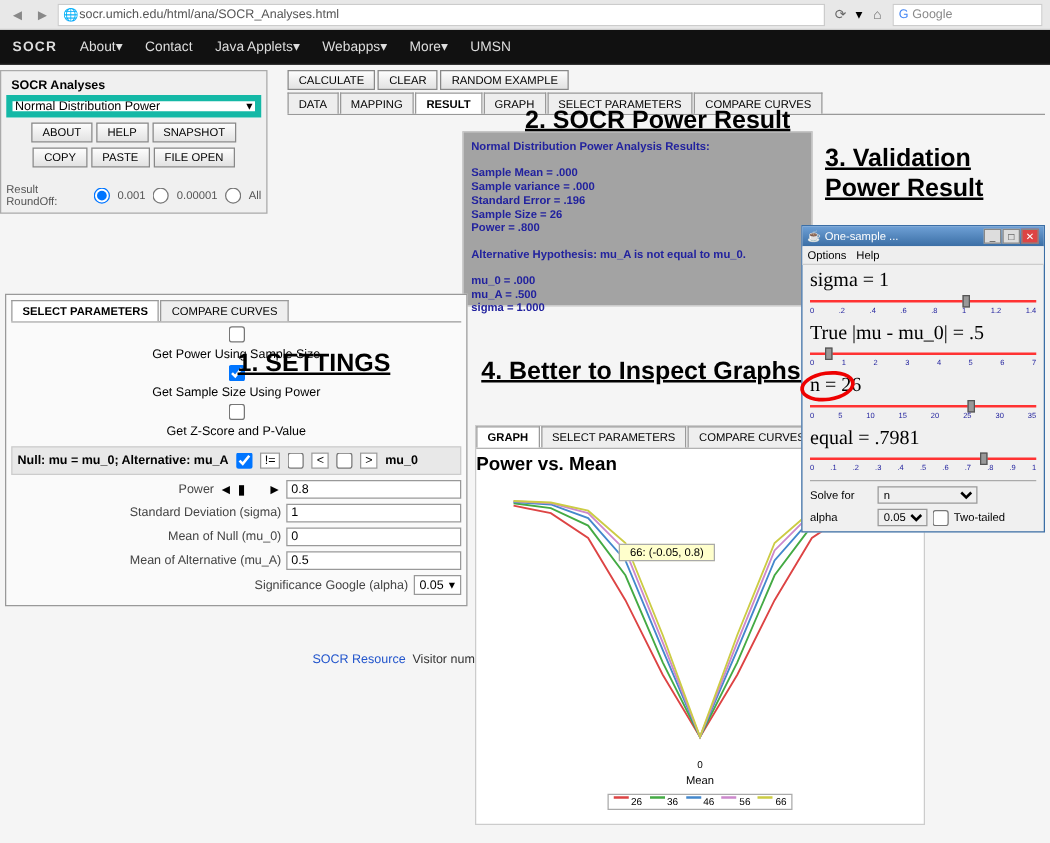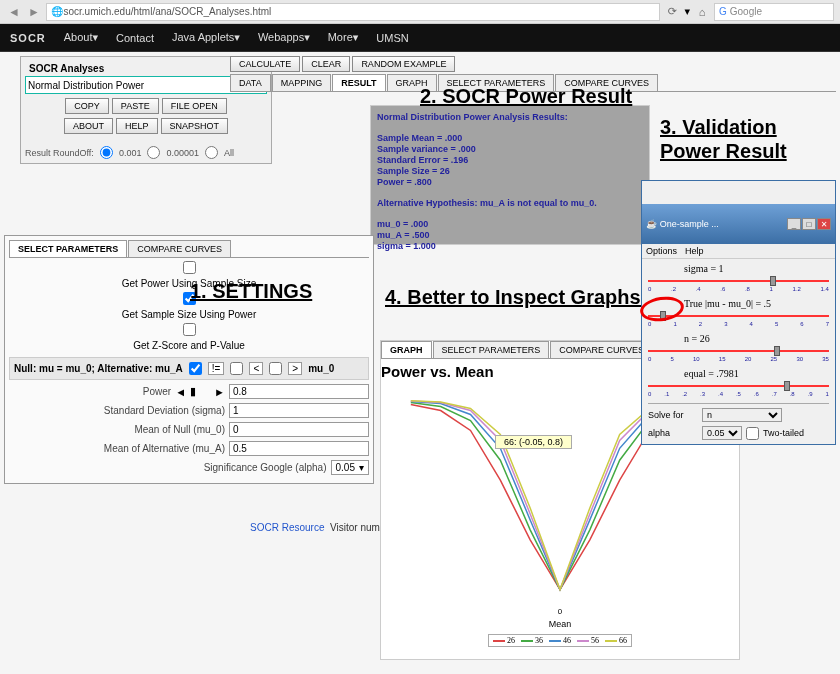--- a/index.html
+++ b/index.html
@@ -7,21 +7,21 @@
 .browser-bar { height: 24px; background: #e8e8e8; border-bottom: 1px solid #ccc; display: flex; align-items: center; padding: 0 6px; gap: 4px; }
 .nav-arrow { width: 16px; height: 16px; display: flex; align-items: center; justify-content: center; color: #888; font-size: 12px; }
 .url-bar { flex: 1; height: 18px; background: #fff; border: 1px solid #ccc; padding: 0 4px; font-size: 10px; color: #555; display: flex; align-items: center; }
 .reload-icon, .home-icon { width: 16px; height: 16px; display: flex; align-items: center; justify-content: center; color: #666; }
 .search-box { width: 120px; height: 18px; background: #fff; border: 1px solid #ccc; padding: 0 4px; font-size: 10px; color: #888; display: flex; align-items: center; gap: 3px; }
 .top-nav { height: 28px; background: #111; display: flex; align-items: center; padding: 0 10px; gap: 18px; color: #ddd; font-size: 11px; border-bottom: 1px solid #333; }
 .top-nav .logo { font-weight: bold; letter-spacing: 1px; }
 .top-nav .item { cursor: pointer; }
 .panel-box { border: 1px solid #aaa; background: #f0f0f0; padding: 4px; margin-bottom: 4px; }
 .panel-title { font-weight: bold; font-size: 10px; padding: 2px 4px; }
-.dropdown { width: 100%; height: 18px; border: 1px solid #14b8a6; background: #fff; font-size: 10px; padding: 0 2px; display: flex; align-items: center; justify-content: space-between; }
+.dropdown { width: 100%; height: 18px; border: 5px solid #14b8a6; background: #fff; font-size: 10px; padding: 0 2px; display: flex; align-items: center; justify-content: space-between; }
 .btn-row { display: flex; gap: 3px; margin: 4px 0; justify-content: center; }
 .btn { border: 1px solid #888; background: linear-gradient(#fdfdfd,#e2e2e2); padding: 2px 8px; font-size: 9px; cursor: pointer; }
 .roundoff { font-size: 9px; display: flex; align-items: center; gap: 6px; margin-top: 12px; color: #555; }
 .roundoff input { margin: 0; }
 .tabs { display: flex; border-bottom: 1px solid #999; }
 .tab { border: 1px solid #999; border-bottom: none; padding: 3px 8px; font-size: 9px; background: #eee; margin-right: 1px; cursor: pointer; }
 .tab.active { background: #fff; font-weight: bold; }
 .settings-panel { border: 1px solid #999; background: #fafafa; padding: 4px; width: 370px; position: absolute; left: 4px; top: 235px; }
 .check-row { display: flex; align-items: center; gap: 4px; font-size: 10px; margin: 3px 0; flex-direction: column; }
 .null-row { background: #e8e8e8; border: 1px solid #ccc; padding: 4px; font-size: 10px; display: flex; align-items: center; gap: 6px; margin-top: 6px; }
@@ -36,32 +36,32 @@
 .anno { position: absolute; font-size: 20px; font-weight: bold; text-decoration: underline; color: #000; pointer-events: none; }
 .anno1 { left: 190px; top: 280px; }
 .anno2 { left: 420px; top: 85px; }
 .anno3 { left: 660px; top: 115px; line-height: 1.2; }
 .anno4 { left: 385px; top: 285px; line-height: 1.2; }
 .graph-panel { position: absolute; left: 380px; top: 340px; width: 360px; height: 320px; background: #fff; border: 1px solid #ccc; }
 .graph-tabs { display: flex; border-bottom: 1px solid #999; }
 .graph-title { text-align: left; font-weight: bold; font-size: 15px; margin-top: 4px; }
 .graph-svg { width: 100%; height: 250px; }
 .legend { display: flex; justify-content: center; gap: 6px; font-size: 8px; border: 1px solid #aaa; width: fit-content; margin: 2px auto; padding: 1px 4px; }
-.legend span { display: flex; align-items: center; gap: 2px; font-family: Liberation Serif, serif; }
+.legend span { display: flex; align-items: flex-start; gap: 2px; }
 .legend .sw { width: 12px; height: 2px; display: inline-block; }
 .tooltip { position: absolute; left: 495px; top: 435px; background: #ffffcc; border: 1px solid #aaa; padding: 1px 8px; font-size: 9px; }
 .java-window { position: absolute; right: 4px; top: 180px; width: 195px; border: 1px solid #3b6ea5; background: #f0f0f0; font-size: 9px; }
-.jw-title { background: linear-gradient(#6ea0d6,#3b6ea5); color: #fff; padding: 14px 4px; display: flex; align-items: center; justify-content: space-between; margin-top: 23px; }
+.jw-title { background: linear-gradient(#6ea0d6,#3b6ea5); color: #fff; padding: 2px 4px; display: flex; align-items: center; justify-content: space-between; }
 .jw-title .ctrls { display: flex; gap: 1px; }
 .jw-title .ctrl { width: 14px; height: 12px; background: #ddd; border: 1px solid #888; font-size: 8px; display: flex; align-items: center; justify-content: center; color: #333;}
 .jw-title .ctrl.close { background: #d44; color: #fff; }
 .jw-menu { background: #eee; padding: 2px 4px; display: flex; gap: 8px; border-bottom: 1px solid #ccc; }
 .jw-body { padding: 4px 6px; }
 .jw-row { margin-bottom: 6px; }
-.jw-row .lbl { font-family: 'Times New Roman', serif; font-size: 10px; margin-bottom: 2px; display: block; margin-left: 36px;}
+.jw-row .lbl { font-family: 'Times New Roman', serif; font-size: 16px; margin-bottom: 2px; display: block;}
 .slider { position: relative; height: 16px; }
 .slider .track { position: absolute; left: 0; right: 0; top: 4px; height: 2px; background: #f33; }
 .slider .thumb { position: absolute; top: 0; width: 6px; height: 10px; background: #999; border: 1px solid #555; }
 .slider .ticks { position: absolute; left: 0; right: 0; top: 10px; display: flex; justify-content: space-between; font-size: 6px; color: #22229e; }
 .circle-n { position: absolute; left: 640px; top: 297px; width: 44px; height: 24px; border: 3px solid #e00; border-radius: 50%; transform: rotate(-8deg); pointer-events: none; }
 .solve-row { display: flex; align-items: center; gap: 4px; margin-top: 4px; }
 .solve-row select, .solve-row input { font-size: 9px; border: 1px solid #999; }
 .footer-link { position: absolute; left: 250px; top: 522px; font-size: 10px; color: #2255cc; }
 .footer-text { position: absolute; left: 330px; top: 522px; font-size: 10px; color: #333; }
 hr.divider { border: none; border-top: 1px solid #aaa; margin: 4px 0;}
@@ -88,36 +88,36 @@
 <div class="top-nav">
   <span class="logo">SOCR</span>
   <span class="item">About▾</span>
   <span class="item">Contact</span>
   <span class="item">Java Applets▾</span>
   <span class="item">Webapps▾</span>
   <span class="item">More▾</span>
   <span class="item">UMSN</span>
 </div>
 
-<div style="position:absolute; left:20px; top:56px; width:252px;">
+<div style="position:absolute; left:0; top:56px; width:214px;">
   <div class="panel-box">
     <div class="panel-title">SOCR Analyses</div>
     <div class="dropdown">
       <span>Normal Distribution Power</span>
         <span>▾</span>
     </div>
     <div class="btn-row">
+      <div class="btn">ABOUT</div>
+      <div class="btn">HELP</div>
+      <div class="btn">SNAPSHOT</div>
+    </div>
+    <div class="btn-row">
       <div class="btn">COPY</div>
       <div class="btn">PASTE</div>
       <div class="btn">FILE OPEN</div>
-    </div>
-    <div class="btn-row">
-      <div class="btn">ABOUT</div>
-      <div class="btn">HELP</div>
-      <div class="btn">SNAPSHOT</div>
     </div>
     <div class="roundoff">
       <span>Result RoundOff:</span>
       <input type="radio" checked="" style="">
         <span>0.001</span>
       <input type="radio" style="">
         <span>0.00001</span>
       <input type="radio" style="">
         <span>All</span>
     </div>

